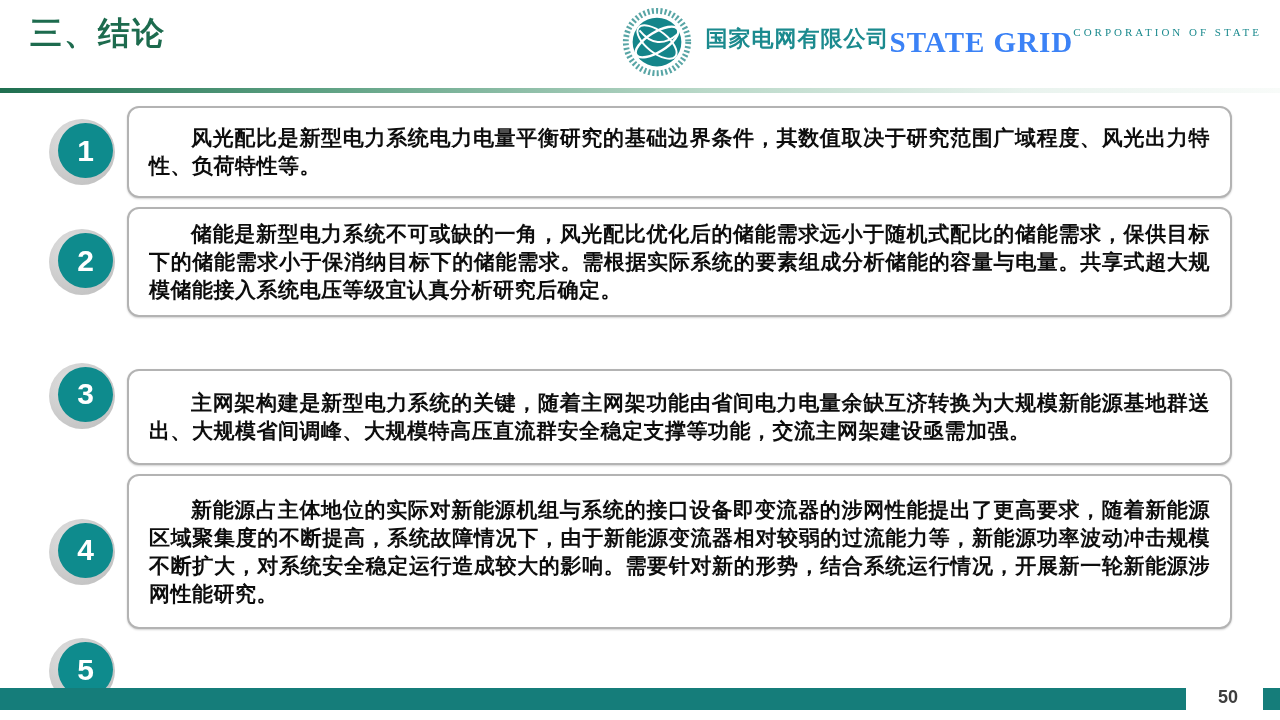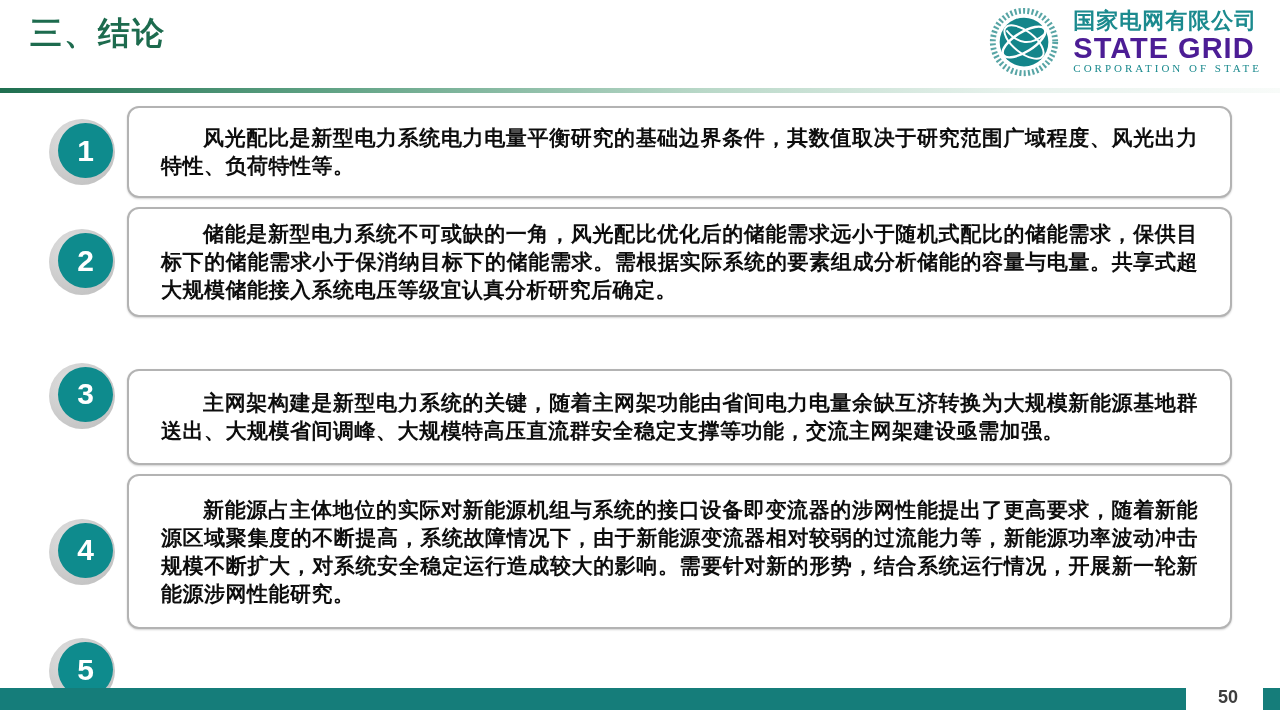--- a/index.html
+++ b/index.html
@@ -23,23 +23,23 @@
   }
   .divider {
     position:absolute; top:88px; left:0; width:1280px; height:5px;
     background:linear-gradient(to right,#1f6f50,#5ea183 25%,#b9d8c8 55%,#e9f3ee 80%,#f8fbf9);
   }
   .logo-wrap {
     position:absolute; top:3px; right:18px;
     display:flex; align-items:center; gap:10px;
   }
   .logo-globe { width:78px; height:78px; }
-  .logo-text { display:flex; flex-direction:column; line-height:1.05; }
+  .logo-text { display:flex; flex-direction:row; line-height:1.05; }
   .logo-cn { font-size:22px; font-weight:700; color:#1b8a8e; letter-spacing:1px; }
-  .logo-en { font-family:Liberation Sans, sans-serif; font-size:29px; font-weight:700; color:#4c1d95; letter-spacing:1px; }
+  .logo-en { font-family:Liberation Serif, serif; font-size:29px; font-weight:700; color:#3b82f6; letter-spacing:1px; }
   .logo-sub { font-family:"Liberation Serif","DejaVu Serif",serif; font-size:11px; color:#1b8a8e; letter-spacing:3px; }
 
   
   .main { position:absolute; top:106px; left:0; right:0; }
   .row { display:flex; align-items:center; margin-bottom:9px; }
   .badge {
     position:relative; flex:0 0 66px; width:66px; height:66px;
     margin-left:49px; margin-right:12px;
   }
   .badge-gray {
@@ -51,21 +51,21 @@
     border-radius:50%; background:#0e8b8d;
     display:flex; align-items:center; justify-content:center;
     color:#ffffff; font-size:30px; font-weight:800;
   }
   .box {
     flex:1; margin-right:48px;
     background:#ffffff;
     border:2px solid #b3b3b3; border-radius:12px;
     box-shadow:0 1px 2px rgba(0,0,0,0.18);
     display:flex; align-items:center;
-    padding:4px 32px;
+    padding:4px 20px;
   }
   .box p {
     margin:0; width:100%;
     font-size:21px; font-weight:700; color:#0d0d0d;
     line-height:28px; text-indent:2em; letter-spacing:0.5px;
     text-align:justify;
   }
   .row-1 .box { height:92px; }
   .row-2 .box { height:110px; }
   .row-3 .box { height:96px;margin-top:43px; }

